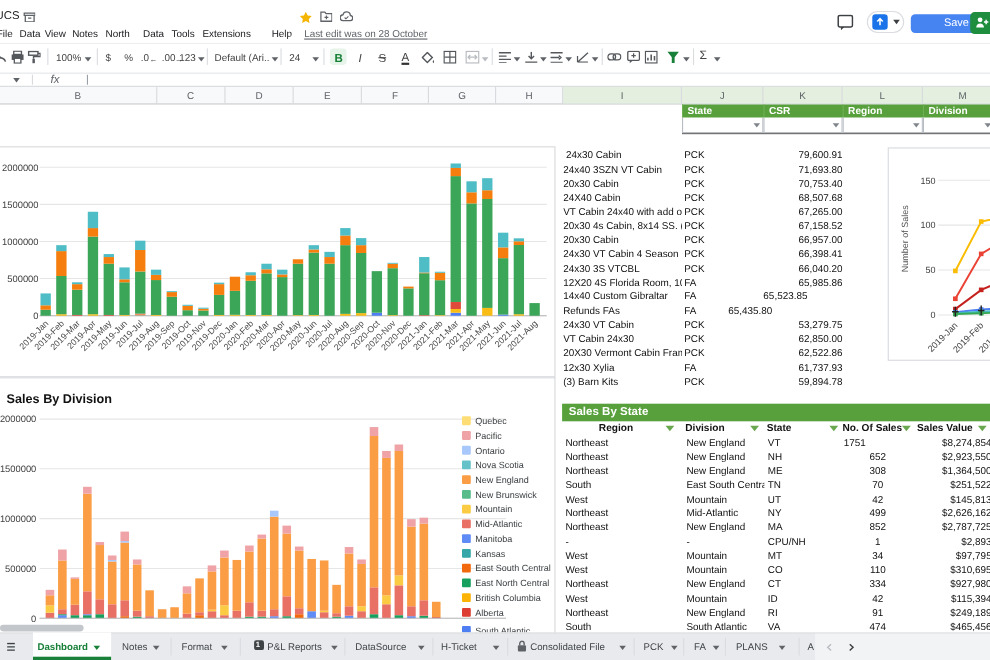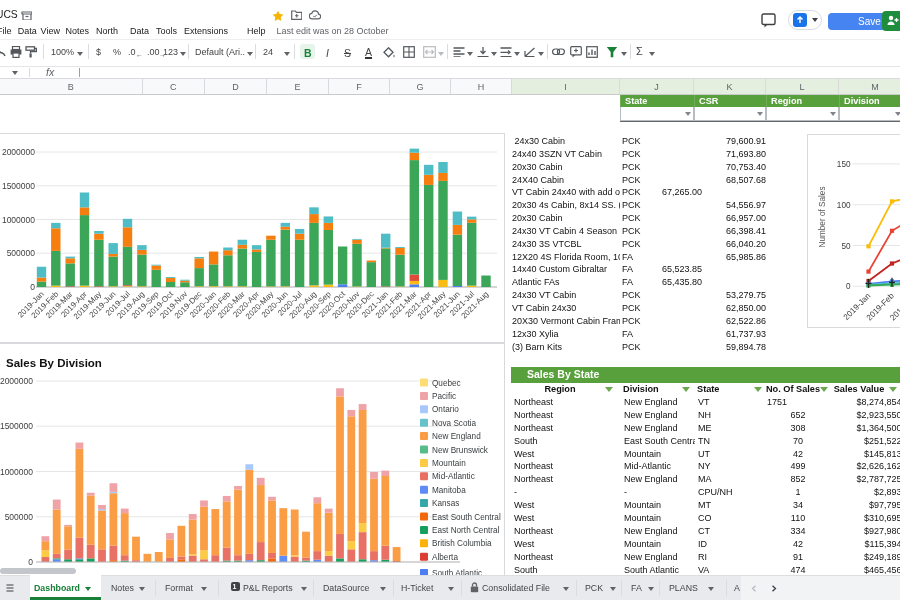--- a/index.html
+++ b/index.html
@@ -31,21 +31,21 @@
     </svg>
 <div class="abs mn" style="left:-3px;top:26px">File</div>
 <div class="abs mn" style="left:17.8px;top:26px">Data</div>
 <div class="abs mn" style="left:40.6px;top:26px">View</div>
 <div class="abs mn" style="left:65.6px;top:26px">Notes</div>
 <div class="abs mn" style="left:96px;top:26px">North</div>
 <div class="abs mn" style="left:130px;top:26px">Data</div>
 <div class="abs mn" style="left:156px;top:26px">Tools</div>
 <div class="abs mn" style="left:184px;top:26px">Extensions</div>
 <div class="abs mn" style="left:247px;top:26px">Help</div>
-<div class="abs" style="left:276.5px;top:26px;font-size:9px;color:#5f6368;">Last edit was on 28 October</div>
+<div class="abs" style="left:276.5px;top:26px;font-size:9px;color:#5f6368;text-decoration:underline">Last edit was on 28 October</div>
 <svg class="abs" style="left:761px;top:13px" width="15" height="15" viewBox="0 0 15 15">
       <rect x="1" y="1" width="13" height="10.5" rx="1.5" fill="none" stroke="#3c4043" stroke-width="1.4"></rect>
       <path d="M3.5 11.5v3l3-3z" fill="#3c4043"></path>
     </svg>
 <div class="abs" style="left:788px;top:10px;width:34px;height:20px;border:1px solid #dadce0;border-radius:10px;background:#fff"></div>
 <div class="abs" style="left:793px;top:13px;width:14px;height:14px;background:#1a73e8;border-radius:3px"></div>
 <svg class="abs" style="left:795px;top:15px" width="10" height="10" viewBox="0 0 10 10">
       <path d="M5 8V2M2.5 4.5L5 2l2.5 2.5" fill="none" stroke="#fff" stroke-width="1.4"></path>
     </svg>
 <div class="abs" style="left:812px;top:18px;width:0;height:0;border-left:3.5px solid transparent;border-right:3.5px solid transparent;border-top:4px solid #3c4043"></div>
@@ -556,26 +556,26 @@
         <div style="width:104px;text-align:right">70,753.40</div>
       </div>
 <div class="prow">
         <div style="width:108px;overflow:hidden">24X40 Cabin</div>
         <div style="width:42px;padding-left:2px">PCK</div>
         <div style="width:104px;text-align:right">68,507.68</div>
       </div>
 <div class="prow">
         <div style="width:108px;overflow:hidden">VT Cabin 24x40 with add ons</div>
         <div style="width:42px;padding-left:2px">PCK</div>
-        <div style="width:104px;">67,265.00</div>
+        <div style="width:104px;text-align:right">67,265.00</div>
       </div>
 <div class="prow">
         <div style="width:108px;overflow:hidden">20x30 4s Cabin, 8x14 SS. (2)</div>
         <div style="width:42px;padding-left:2px">PCK</div>
-        <div style="width:104px;text-align:right">54,556.97</div>
+        <div style="width:104px;text-align:right">67,158.52</div>
       </div>
 <div class="prow">
         <div style="width:108px;overflow:hidden">20x30 Cabin</div>
         <div style="width:42px;padding-left:2px">PCK</div>
         <div style="width:104px;text-align:right">66,957.00</div>
       </div>
 <div class="prow">
         <div style="width:108px;overflow:hidden">24x30 VT Cabin 4 Season</div>
         <div style="width:42px;padding-left:2px">PCK</div>
         <div style="width:104px;text-align:right">66,398.41</div>
@@ -586,24 +586,24 @@
         <div style="width:104px;text-align:right">66,040.20</div>
       </div>
 <div class="prow">
         <div style="width:108px;overflow:hidden">12X20 4S Florida Room, 10X</div>
         <div style="width:42px;padding-left:2px">FA</div>
         <div style="width:104px;text-align:right">65,985.86</div>
       </div>
 <div class="prow">
         <div style="width:108px;overflow:hidden">14x40 Custom Gibraltar</div>
         <div style="width:42px;padding-left:2px">FA</div>
-        <div style="width:104px;text-align:left">65,523.85</div>
-      </div>
-<div class="prow">
-        <div style="width:108px;overflow:hidden">Atlantic FAs</div>
+        <div style="width:104px;text-align:center">65,523.85</div>
+      </div>
+<div class="prow">
+        <div style="width:108px;overflow:hidden">Refunds FAs</div>
         <div style="width:42px;padding-left:2px">FA</div>
         <div style="width:104px;">65,435.80</div>
       </div>
 <div class="prow">
         <div style="width:108px;overflow:hidden">24x30 VT Cabin</div>
         <div style="width:42px;padding-left:2px">PCK</div>
         <div style="width:104px;text-align:right">53,279.75</div>
       </div>
 <div class="prow">
         <div style="width:108px;overflow:hidden">VT Cabin 24x30</div>
@@ -619,21 +619,21 @@
         <div style="width:108px;overflow:hidden">12x30 Xylia</div>
         <div style="width:42px;padding-left:2px">FA</div>
         <div style="width:104px;text-align:right">61,737.93</div>
       </div>
 <div class="prow">
         <div style="width:108px;overflow:hidden">(3) Barn Kits</div>
         <div style="width:42px;padding-left:2px">PCK</div>
         <div style="width:104px;text-align:right">59,894.78</div>
       </div>
 </div>
-<div class="abs" style="left:511px;top:367px;width:389px;height:16px;background:#57a03c;color:#fff;font-weight:bold;font-size:10.5px;line-height:14px;padding-left:16px">Sales By State</div>
+<div class="abs" style="left:511px;top:367px;width:389px;height:16px;background:#57a03c;color:#fff;font-weight:bold;font-size:10.5px;line-height:14px;padding-left:6px">Sales By State</div>
 <div class="abs" style="left:512px;top:383px;width:388px;height:13px;font-size:9.2px;font-weight:bold;color:#111;line-height:13px">
 <div class="abs" style="left:0;width:96px;text-align:center">Region</div>
 <div class="abs" style="left:111px">Division</div>
 <div class="abs" style="left:185px">State</div>
 <div class="abs" style="left:252px;width:58px;text-align:center">No. Of Sales</div>
 <div class="abs" style="left:319px;width:56px;text-align:center">Sales Value</div>
 </div>
 <div class="abs" style="left:605px;top:387px;width:0;height:0;border-left:4px solid transparent;border-right:4px solid transparent;border-top:5px solid #6aa84f"></div>
 <div class="abs" style="left:682px;top:387px;width:0;height:0;border-left:4px solid transparent;border-right:4px solid transparent;border-top:5px solid #6aa84f"></div>
 <div class="abs" style="left:754px;top:387px;width:0;height:0;border-left:4px solid transparent;border-right:4px solid transparent;border-top:5px solid #6aa84f"></div>

